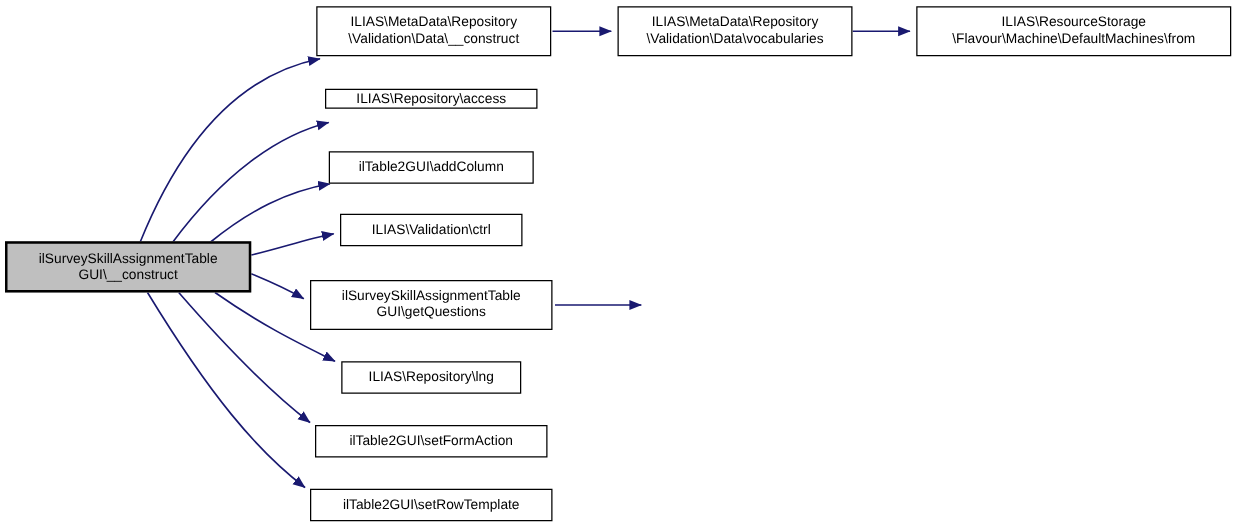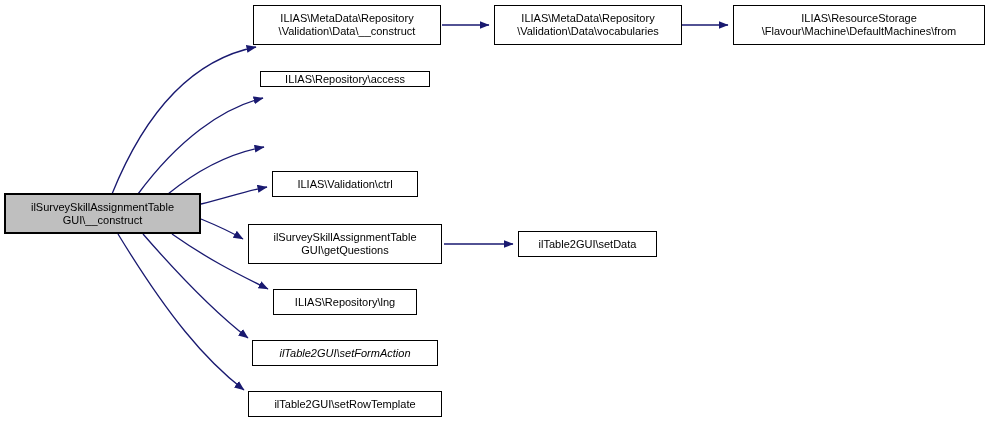--- a/index.html
+++ b/index.html
@@ -70,33 +70,33 @@
   </svg>
 
   <div class="node highlight" style="left:4px; top:193px; width:197px; height:41px;">ilSurveySkillAssignmentTable
 GUI\__construct</div>
 
   <div class="node" style="left:253px; top:5px; width:188px; height:40px;">ILIAS\MetaData\Repository
 \Validation\Data\__construct</div>
 
   <div class="node" style="left:260px; top:71px; width:170px; height:16px;">ILIAS\Repository\access</div>
 
+  <div class="node" style="left:263px; top:121px; width:164px; height:26px;">ilTable2GUI\addColumn</div>
 
   <div class="node" style="left:272px; top:171px; width:146px; height:26px;">ILIAS\Validation\ctrl</div>
 
   <div class="node" style="left:248px; top:224px; width:194px; height:40px;">ilSurveySkillAssignmentTable
 GUI\getQuestions</div>
 
   <div class="node" style="left:273px; top:289px; width:144px; height:26px;">ILIAS\Repository\lng</div>
 
-  <div class="node" style="left:252px; top:340px; width:186px; height:26px;font-style:italic;">ilTable2GUI\setFormAction</div>
+  <div class="node" style="left:252px; top:340px; width:186px; height:26px;">ilTable2GUI\setFormAction</div>
 
   <div class="node" style="left:248px; top:391px; width:194px; height:26px;text-align:right;">ilTable2GUI\setRowTemplate</div>
 
   <div class="node" style="left:494px; top:5px; width:188px; height:40px;">ILIAS\MetaData\Repository
 \Validation\Data\vocabularies</div>
 
-  <div class="node" style="left:518px; top:231px; width:139px; height:26px;">ilTable2GUI\setData</div>
 
   <div class="node" style="left:733px; top:5px; width:252px; height:40px;">ILIAS\ResourceStorage
 \Flavour\Machine\DefaultMachines\from</div>
 
 </div>
 
 </body></html>

